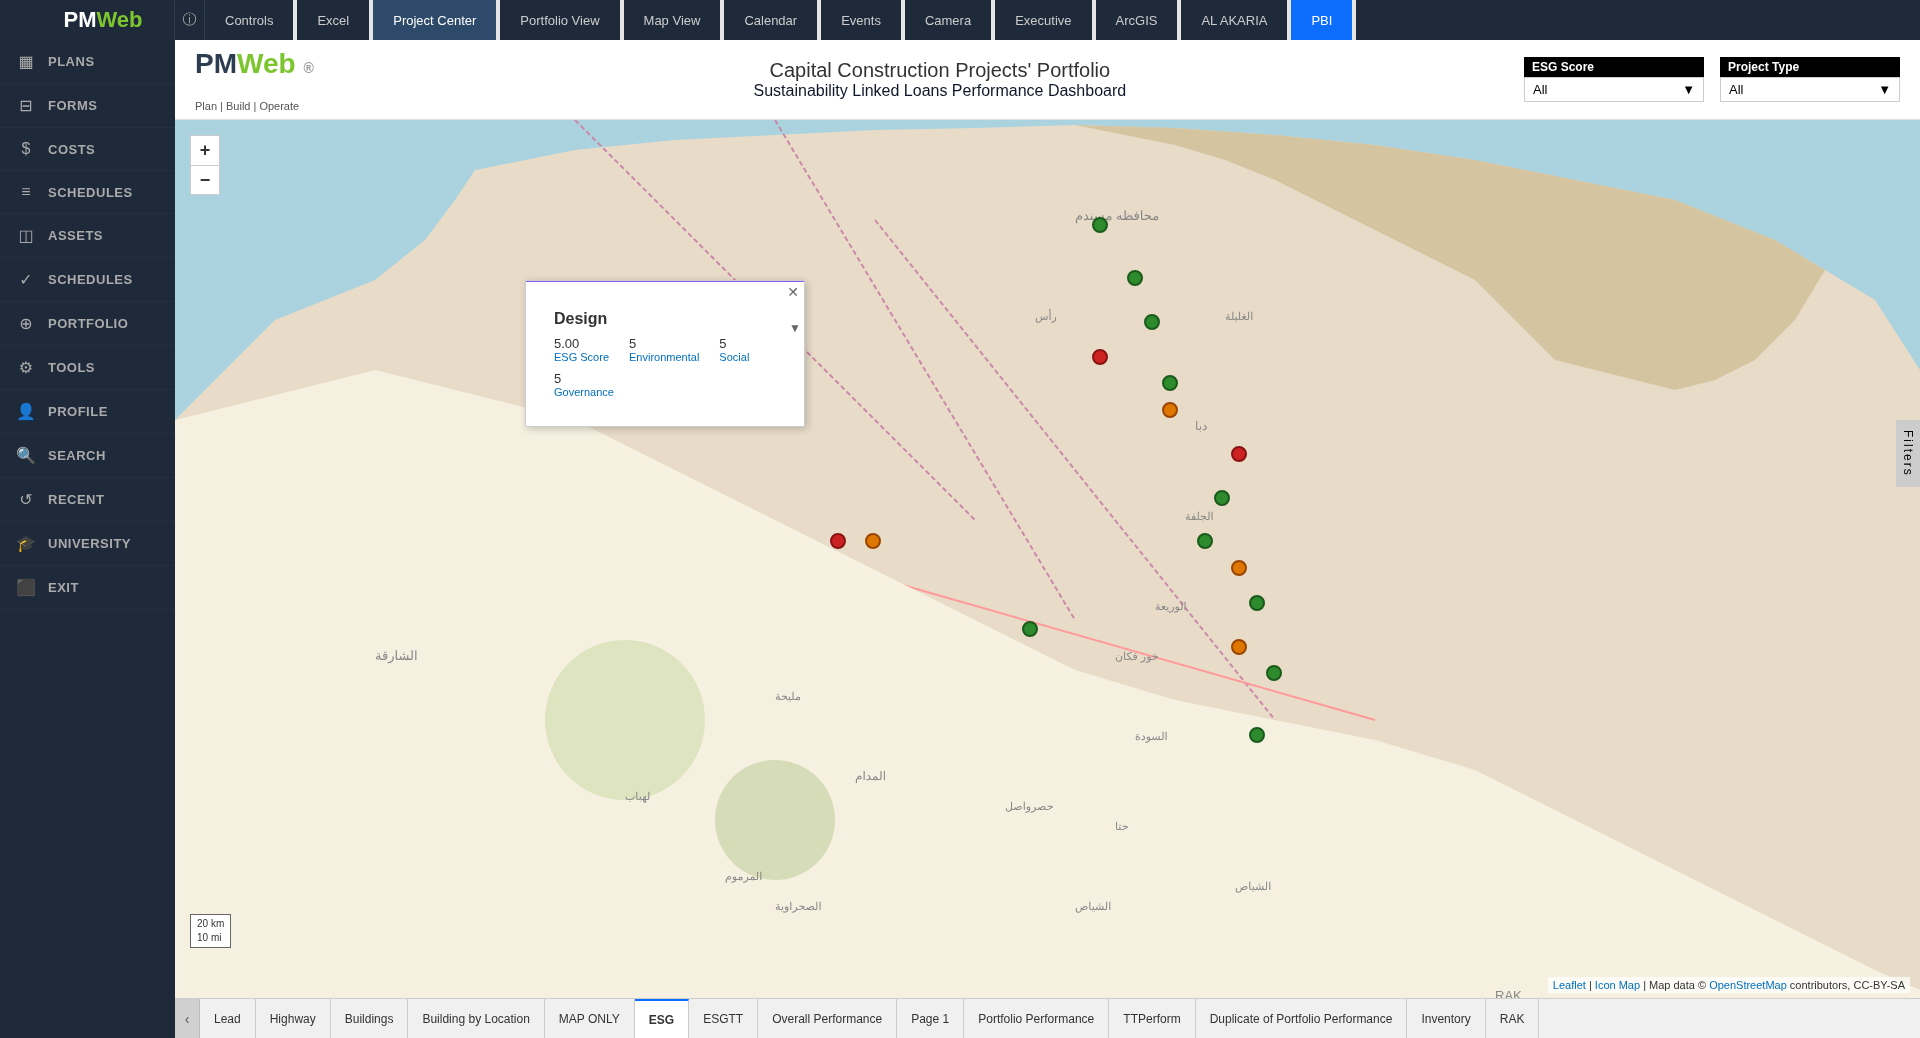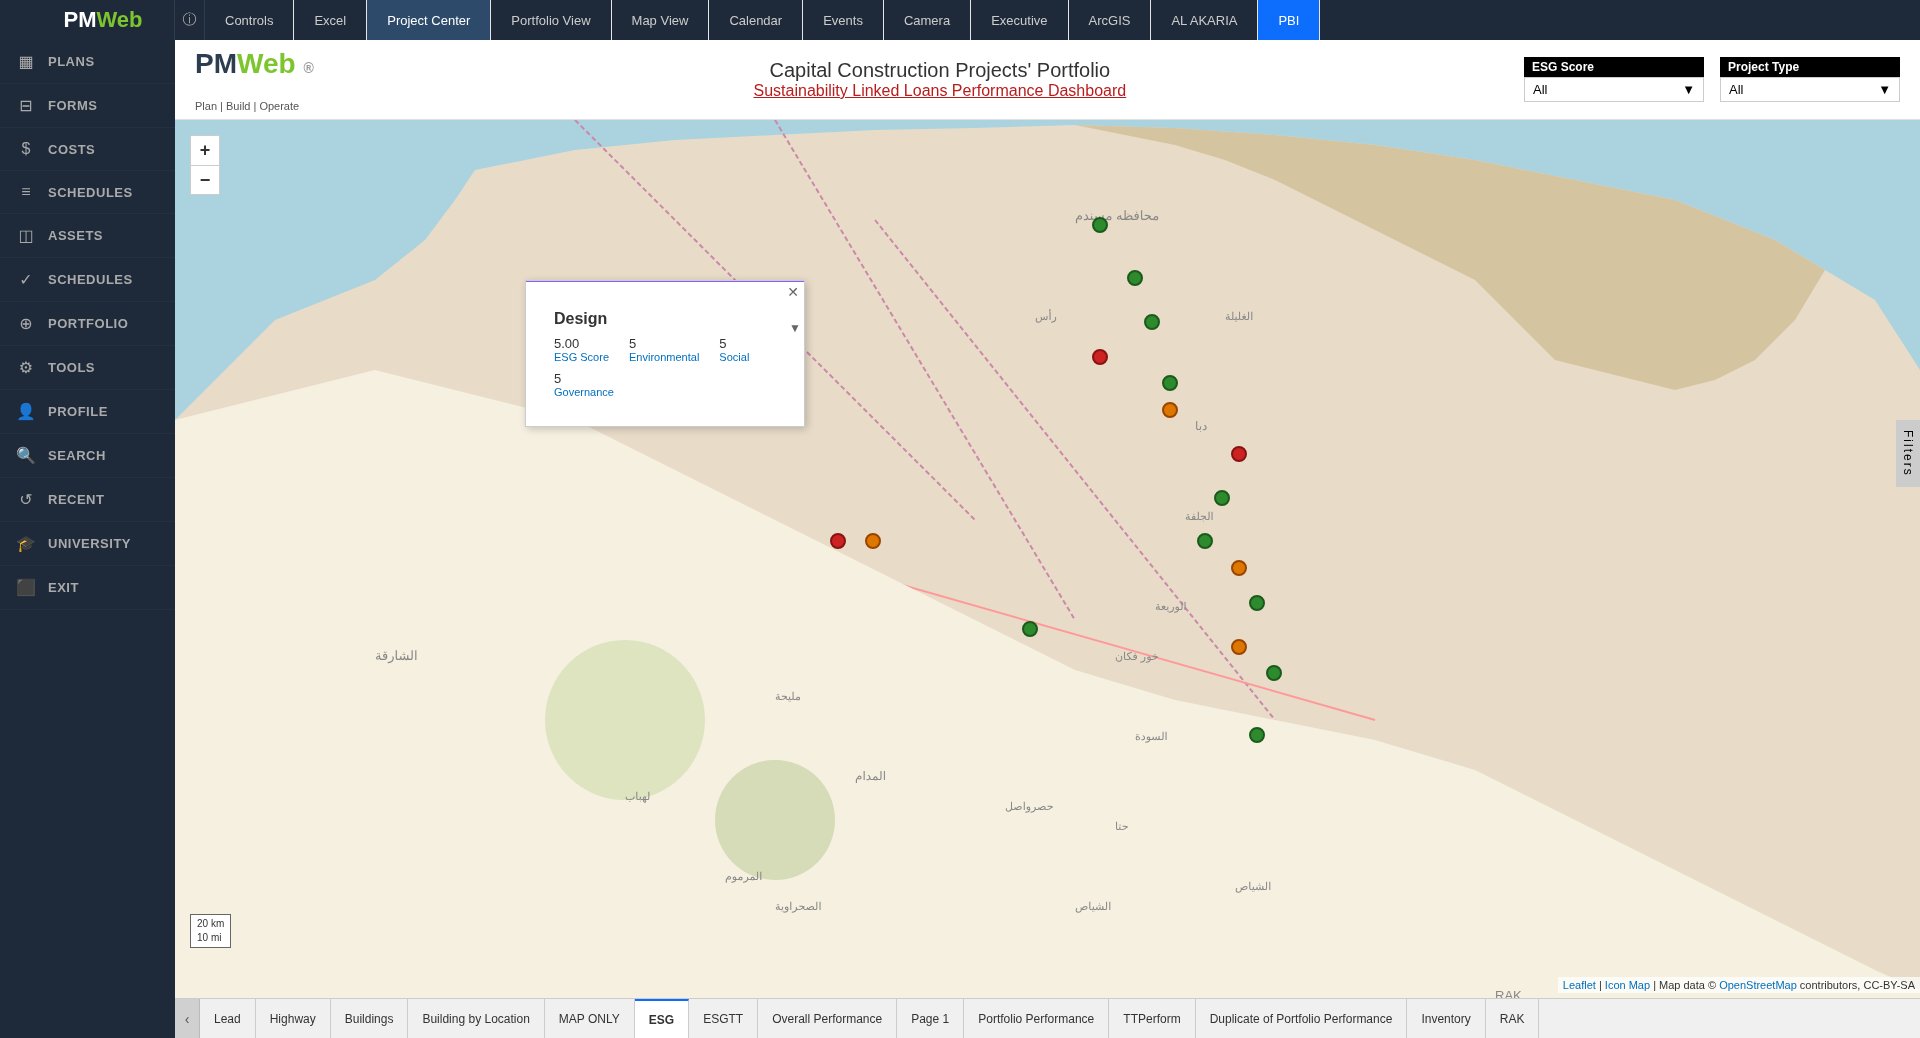--- a/index.html
+++ b/index.html
@@ -40,21 +40,21 @@
       display: flex;
       height: 40px;
       flex: 1;
     }
     .nav-item {
       padding: 0 20px;
       display: flex;
       align-items: center;
       color: #ccc;
       font-size: 13px;
-      border-right: 1px solid #e5e5e5;
+      border-right: 4px solid #e5e5e5;
       cursor: pointer;
       white-space: nowrap;
     }
     .nav-item.active { background: #0d6efd; color: white; }
     .nav-item.active-project { background: #2d4a6a; color: white; }
 
     
     .sidebar {
       position: absolute;
       top: 40px;
@@ -116,22 +116,21 @@
       flex: 1;
       text-align: center;
     }
     .dashboard-title .title-main {
       font-size: 20px;
       font-weight: normal;
       color: #333;
     }
     .dashboard-title .title-sub {
       font-size: 16px;
-      color: #b91c1c;
-      text-decoration: underline;
+      color: #0f172a;
     }
     .filters-panel {
       display: flex;
       gap: 16px;
       align-items: flex-start;
     }
     .filter-group {
       display: flex;
       flex-direction: column;
       min-width: 180px;
@@ -215,21 +214,21 @@
       padding: 2px 6px;
       font-size: 10px;
       color: #333;
       line-height: 1.4;
     }
 
     
     .map-attribution {
       position: absolute;
       bottom: 5px;
-      right: 0;
+      right: 10px;
       font-size: 11px;
       color: #333;
       background: rgba(255,255,255,0.7);
       padding: 2px 5px;
       z-index: 50;
     }
     .map-attribution a { color: #0070c0; text-decoration: none; }
 
     
     .map-popup {

